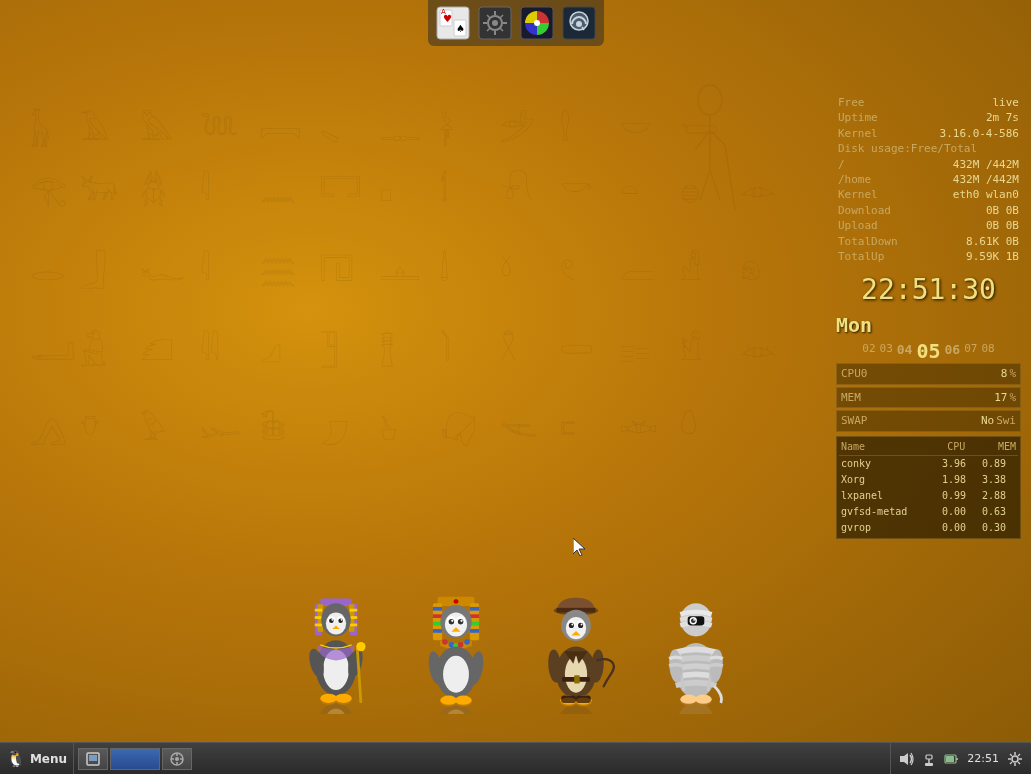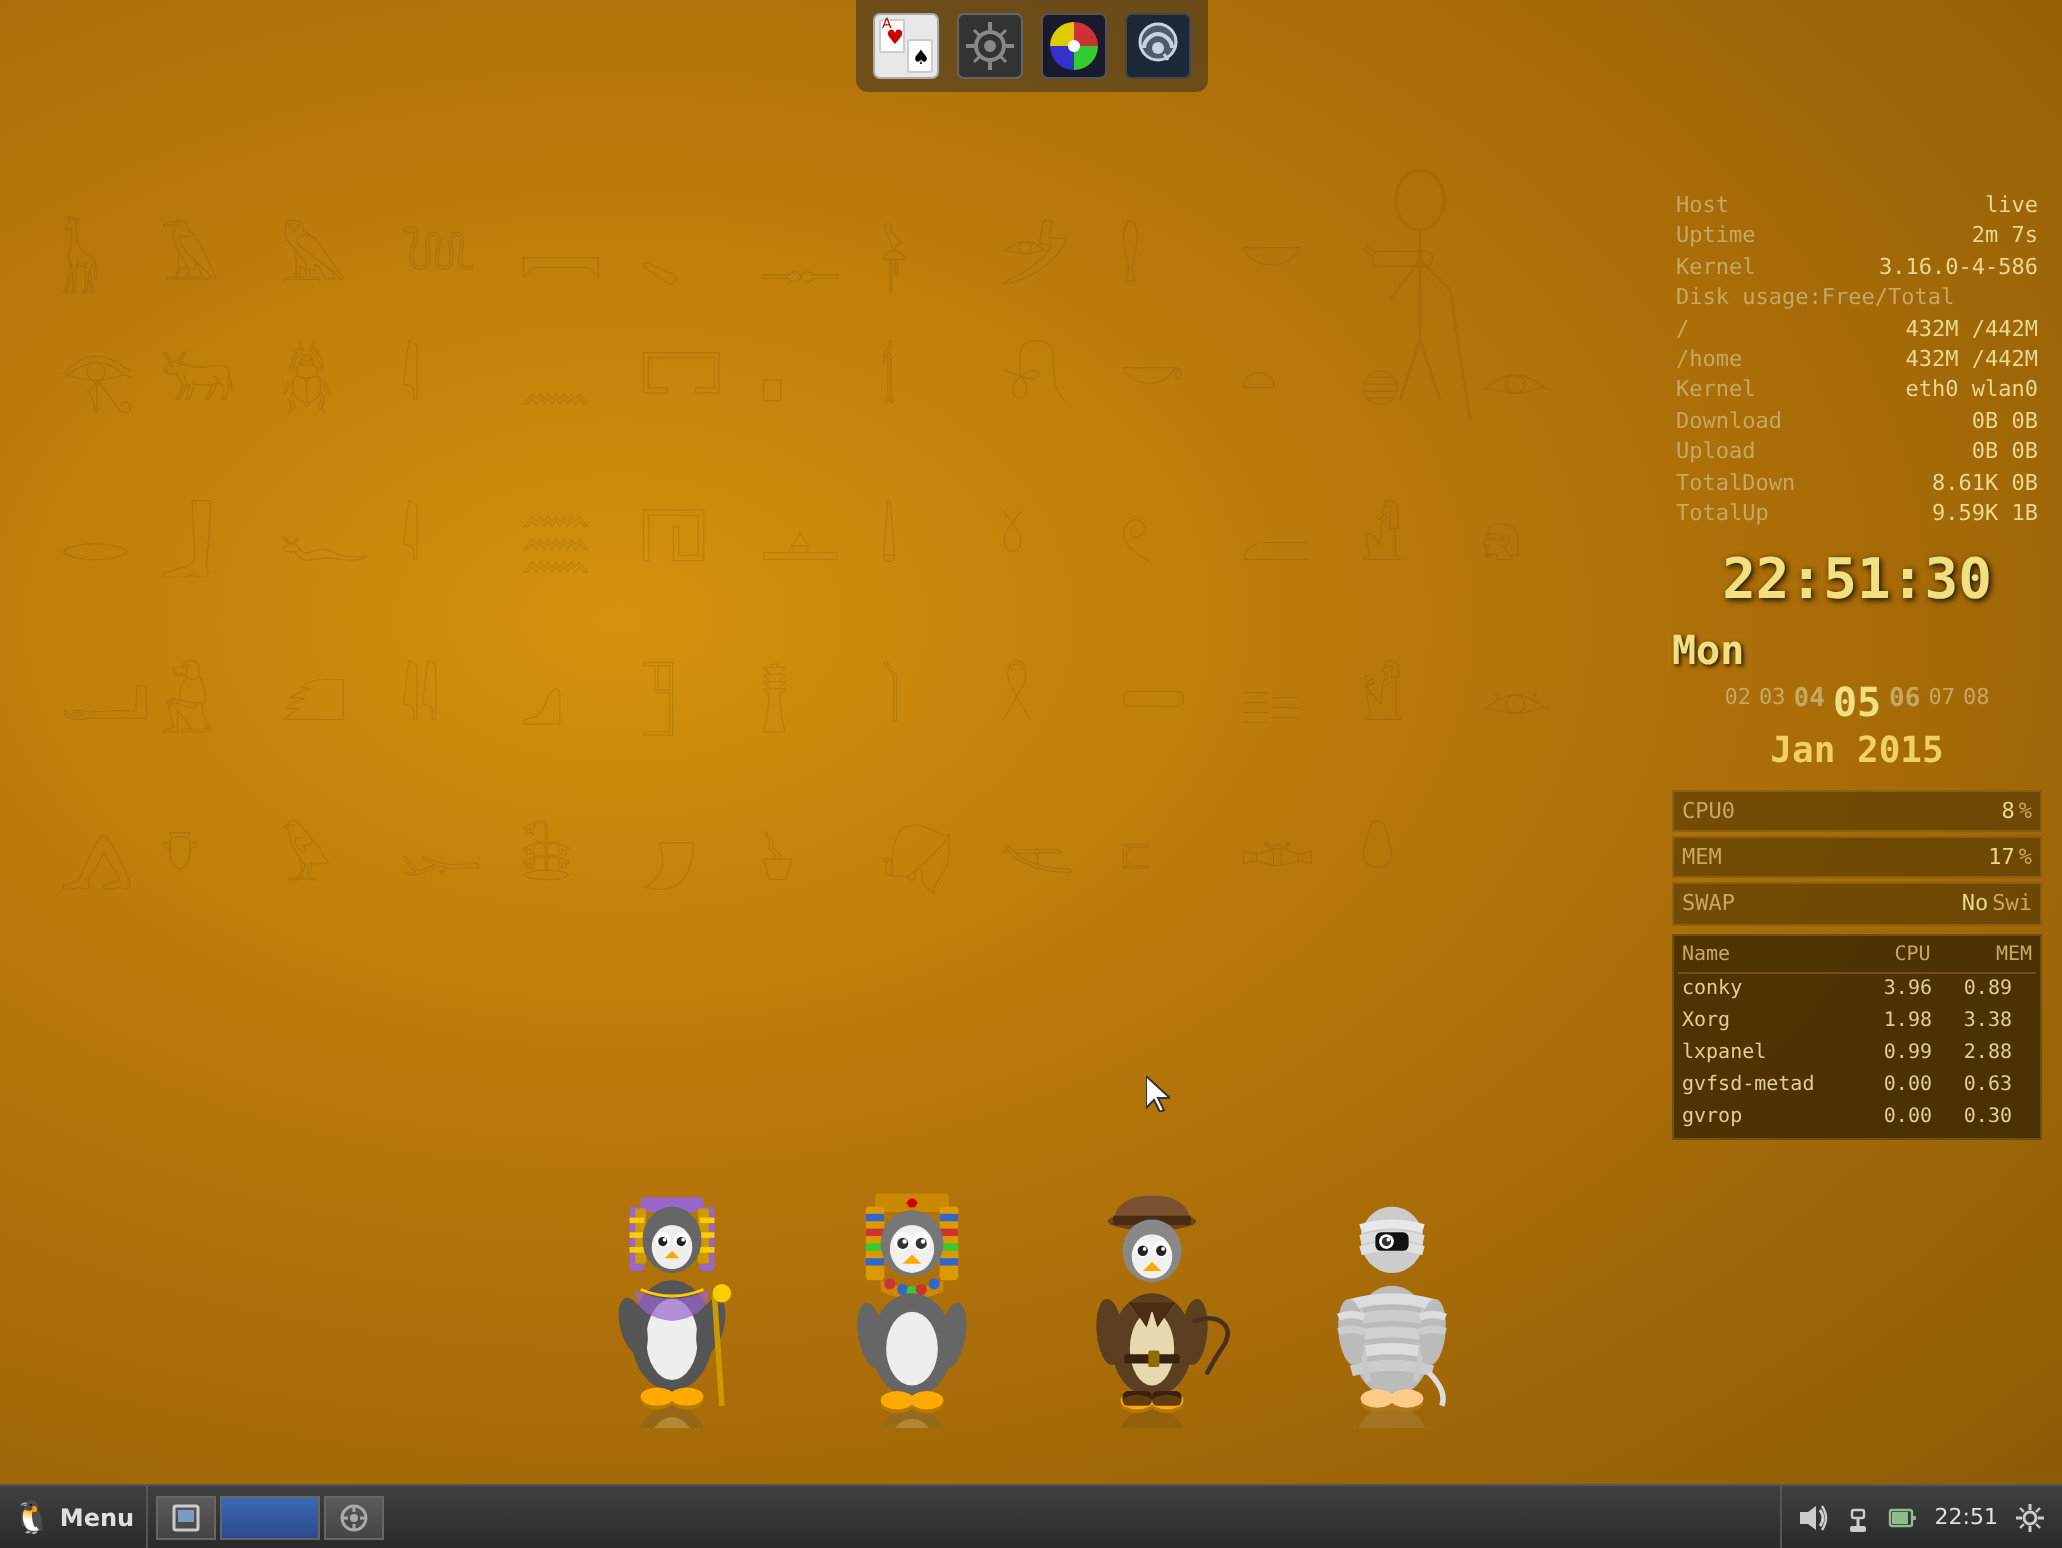--- a/index.html
+++ b/index.html
@@ -70,21 +70,21 @@
     .conky-row {
       display: flex;
       justify-content: space-between;
       padding: 0 2px;
     }
     .conky-label { color: #c8a860; }
     .conky-value { color: #e8d890; }
 
     #conky-time {
       font-size: 28px;
-      font-weight: bold;
+      font-weight: normal;
       color: #f0e080;
       text-align: center;
       margin: 6px 0 2px;
       text-shadow: 1px 1px 3px rgba(0,0,0,0.9);
     }
 
     #conky-day {
       font-size: 20px;
       font-weight: bold;
       color: #f0e080;
@@ -417,21 +417,21 @@
         <path d="M10,18 C10,14 14,11 17,11 C20,11 24,14 24,18" fill="none" stroke="#c6d4df" stroke-width="2"></path>
         <circle cx="17" cy="18" r="3" fill="#c6d4df"></circle>
         <line x1="20" y1="21" x2="22" y2="24" stroke="#c6d4df" stroke-width="1.5"></line>
       </svg>
     </div>
   </div>
 
   <div id="conky-widget">
 
     <div class="conky-row">
-      <span class="conky-label">Host</span>
+      <span class="conky-label">Free</span>
       <span class="conky-value">live</span>
     </div>
     <div class="conky-row">
       <span class="conky-label">Uptime</span>
       <span class="conky-value">2m 7s</span>
     </div>
     <div class="conky-row">
       <span class="conky-label">Kernel</span>
       <span class="conky-value">3.16.0-4-586</span>
     </div>
@@ -473,21 +473,20 @@
     <div id="conky-calendar">
       <span style="color:#c8a860;font-size:11px;">02</span>
       <span style="color:#c8a860;font-size:11px;">03</span>
       <span style="color:#c8a860;font-size:13px;font-weight:bold;">04</span>
       <span style="color:#f0e080;font-size:20px;font-weight:bold;line-height:1;">05</span>
       <span style="color:#c8a860;font-size:13px;font-weight:bold;">06</span>
       <span style="color:#c8a860;font-size:11px;">07</span>
       <span style="color:#c8a860;font-size:11px;">08</span>
     </div>
 
-    <div id="conky-month">Jan 2015</div>
 
     <div class="conky-bar-row">
       <span class="conky-bar-label">CPU0</span>
       <span class="conky-bar-value">8</span>
       <span class="conky-bar-unit">%</span>
     </div>
 
     <div class="conky-bar-row">
       <span class="conky-bar-label">MEM</span>
       <span class="conky-bar-value">17</span>

